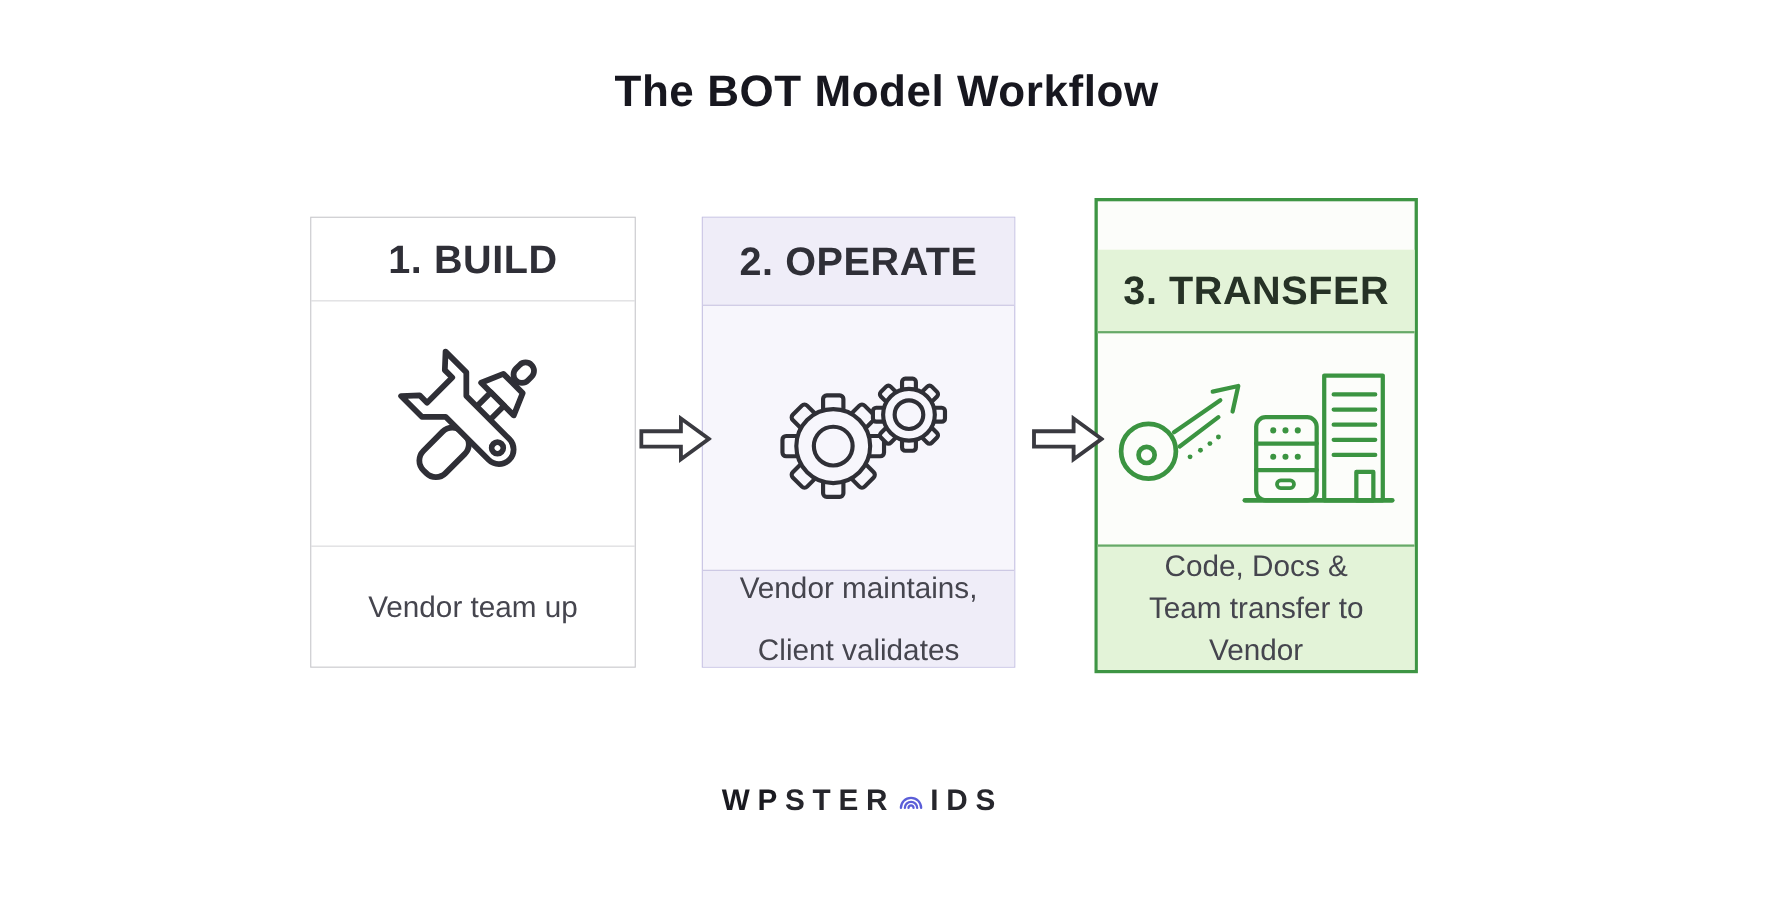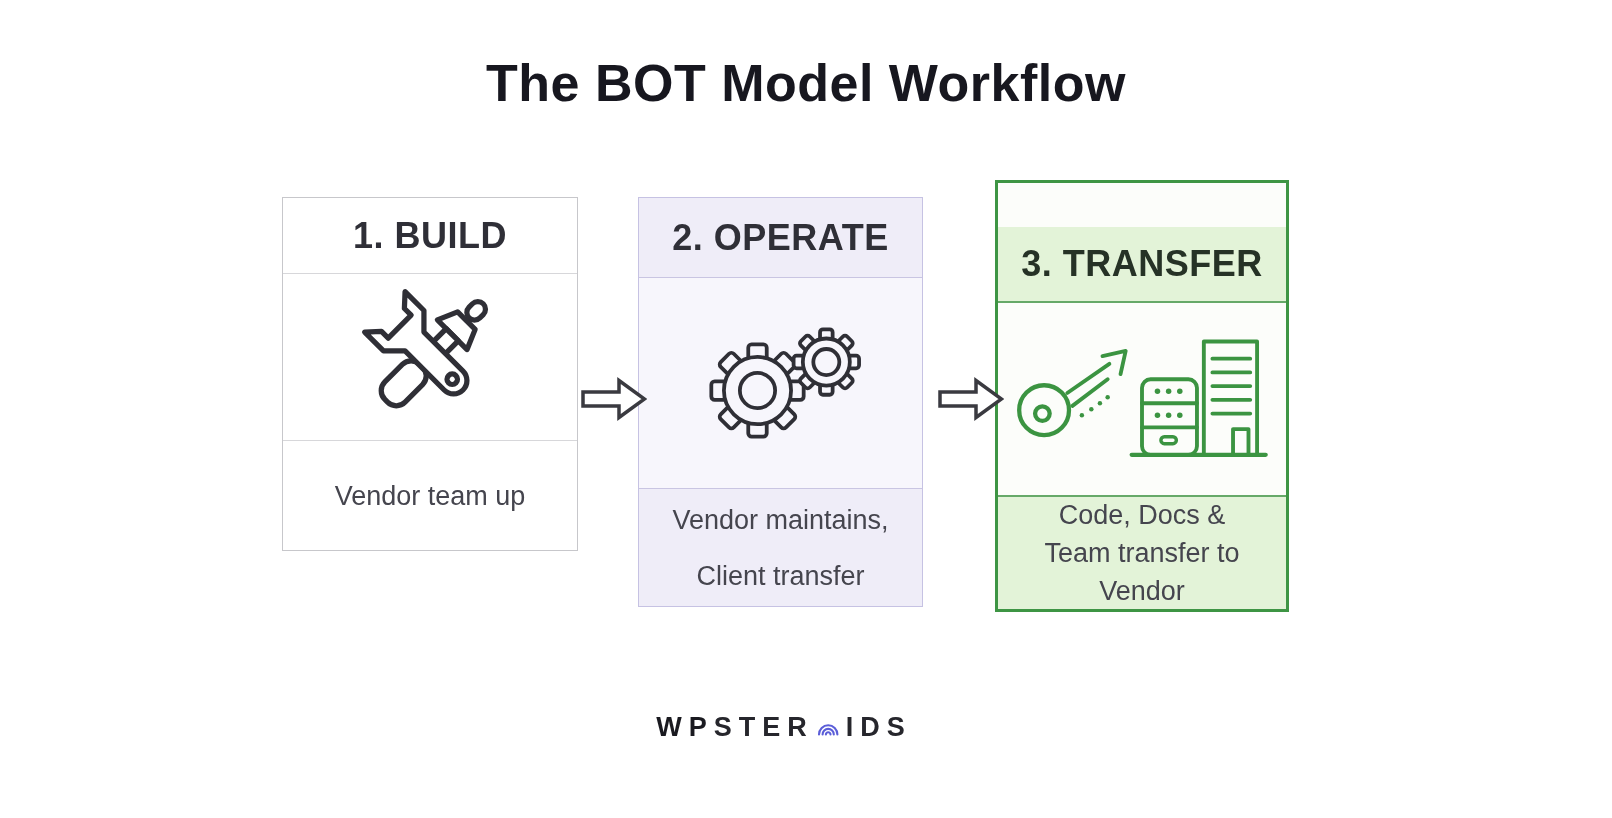--- a/index.html
+++ b/index.html
@@ -7,21 +7,21 @@
   body {
     position:relative;
     background:#ffffff;
     font-family:"Liberation Sans","DejaVu Sans",sans-serif;
     overflow:hidden;
   }
 
   .title {
     position:absolute; top:60px; left:0; width:100%;
     text-align:center;
-    font-size:52px; line-height:46px; font-weight:600;
+    font-size:40px; line-height:46px; font-weight:600;
     letter-spacing:0.5px;
     color:var(--title_text,#17171f);
   }
 
   .card {
     position:absolute;
     display:flex; flex-direction:column;
     background:#ffffff;
   }
   .card-header {
@@ -34,32 +34,32 @@
     display:flex; align-items:center; justify-content:center;
   }
   .card-caption {
     display:flex; flex-direction:column; align-items:center; justify-content:center;
     font-size:27px; line-height:38px;
     color:var(--caption_text,#45454e);
     text-align:center;
   }
 
   
-  .card1 { left:282px; top:197px; width:296px; height:354px;
+  .card1 { left:282px; top:197px; width:296px; height:410px;
            border:1.5px solid var(--box1_border,#c7c7cb); }
   .card1 .card-header { height:76px; border-bottom:1.5px solid var(--box1_divider,#d7d7da); }
   .card1 .card-caption { height:110px; border-top:1.5px solid var(--box1_divider,#d7d7da); }
 
   
   .card2 { left:638px; top:197px; width:285px; height:410px;
            border:1.5px solid var(--box2_border,#c6c2e3);
            background:var(--box2_body_bg,#f7f6fc); }
   .card2 .card-header { height:80px; background:var(--box2_header_bg,#efedf8);
            border-bottom:1.5px solid var(--box2_divider,#c9c5e2); }
-  .card2 .card-caption { height:118px; background:var(--box2_header_bg,#efedf8);
+  .card2 .card-caption { height:88px; background:var(--box2_header_bg,#efedf8);
            border-top:1.5px solid var(--box2_divider,#c9c5e2);gap:18px; }
 
   
   .card3 { left:995px; top:180px; width:294px; height:432px;
            border:3px solid var(--box3_border,#3e9544);
            background:var(--box3_body_bg,#fcfdfa); }
   .card3 .card-header { height:76px; background:var(--box3_header_bg,#e3f3d8);
            border-bottom:2px solid var(--box3_divider,#66a968);
            color:var(--box3_header_text,#263226);margin-top:44px; }
   .card3 .card-caption { height:114px; background:var(--box3_header_bg,#e3f3d8);
@@ -148,21 +148,21 @@
           <rect x="152.5" y="17" width="15" height="18" rx="3.5" transform="rotate(270 160 56)"></rect>
           <rect x="152.5" y="17" width="15" height="18" rx="3.5" transform="rotate(315 160 56)"></rect>
         </g>
         <circle cx="160" cy="56" r="28"></circle>
         <circle cx="160" cy="56" r="15.5"></circle>
       </g>
     </svg>
   </div>
   <div class="card-caption">
     <span>Vendor maintains,</span>
-    <span>Client transfer</span>
+    <span>Client validates</span>
   </div>
 </div>
 
 <svg class="flow-arrow arrow2" viewBox="0 0 66 44">
   <path d="M2,15 H38 V3.5 L63.5,22 L38,40.5 V29 H2 Z" fill="#ffffff" stroke="var(--arrow_stroke,#3a3a40)" stroke-width="3.5" stroke-linejoin="miter"></path>
 </svg>
 
 <div class="card card3">
   <div class="card-header">3. TRANSFER</div>
   <div class="card-body">

